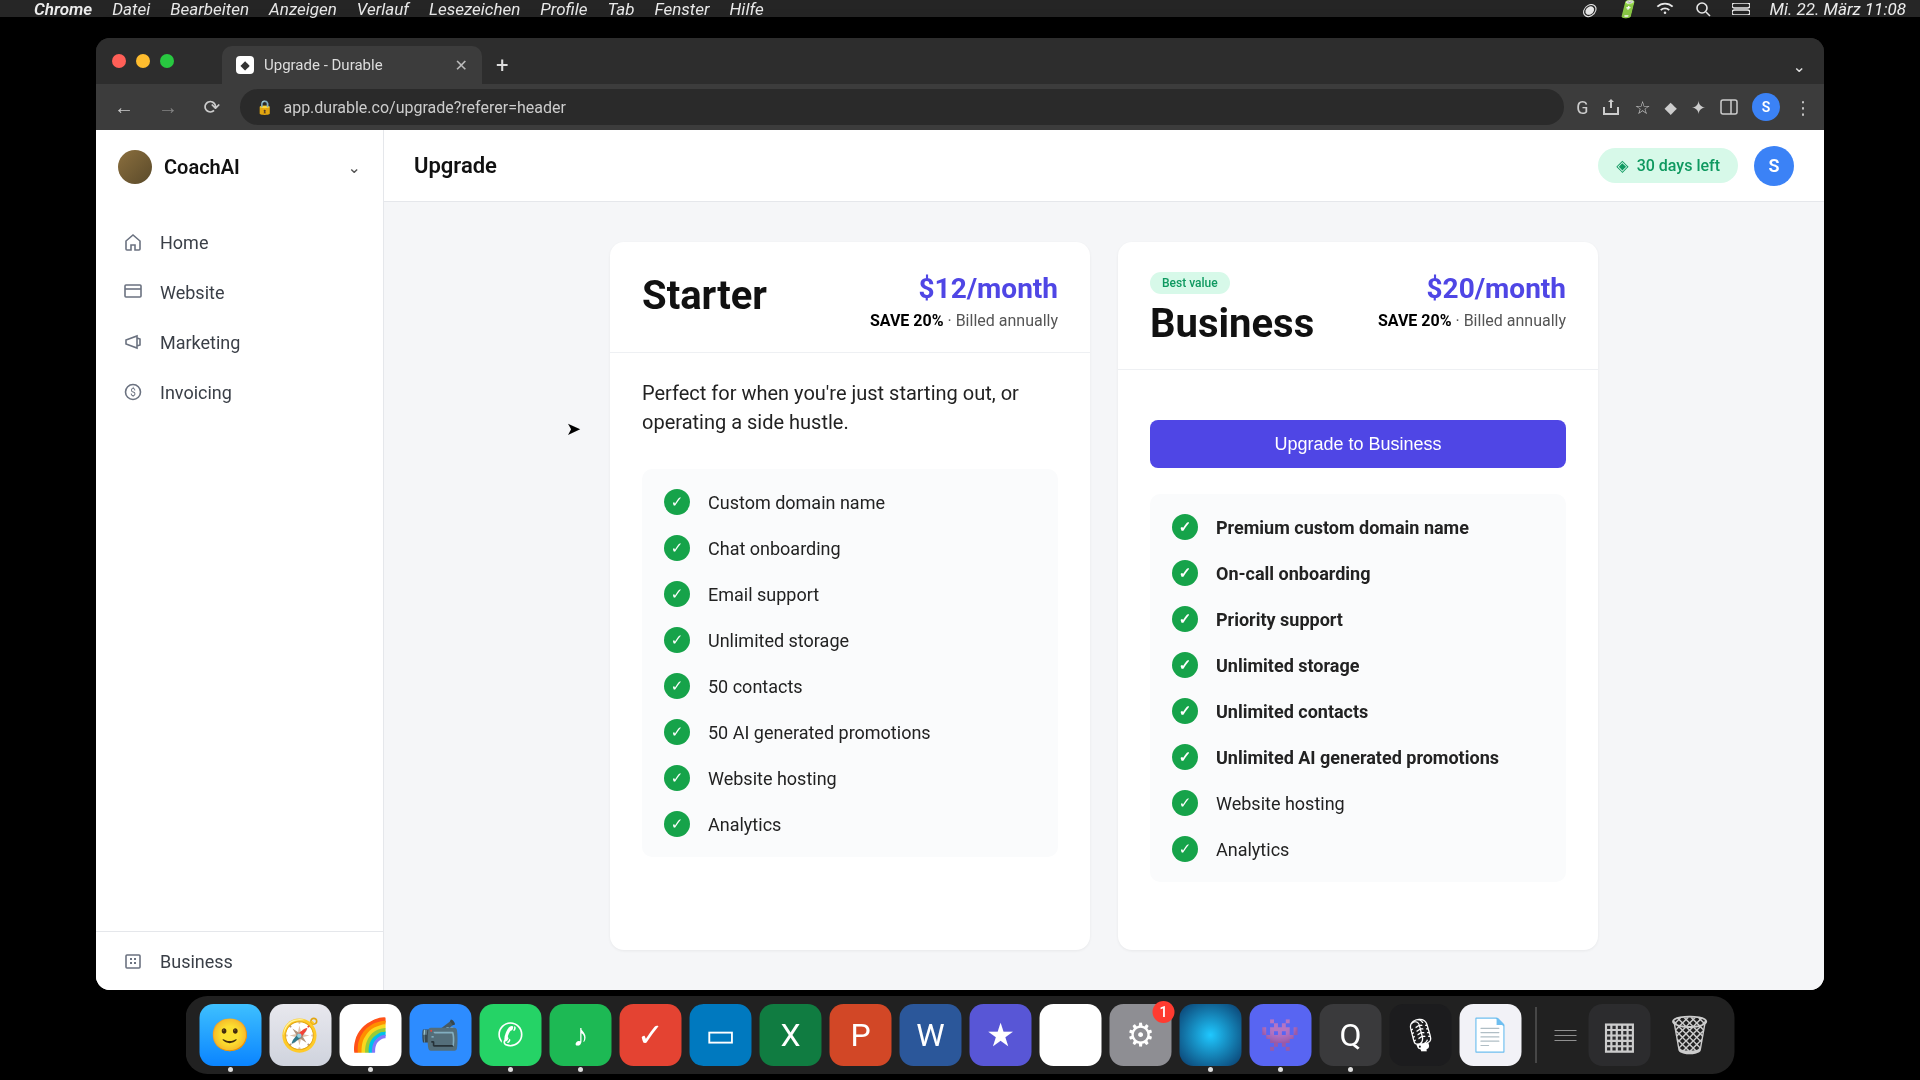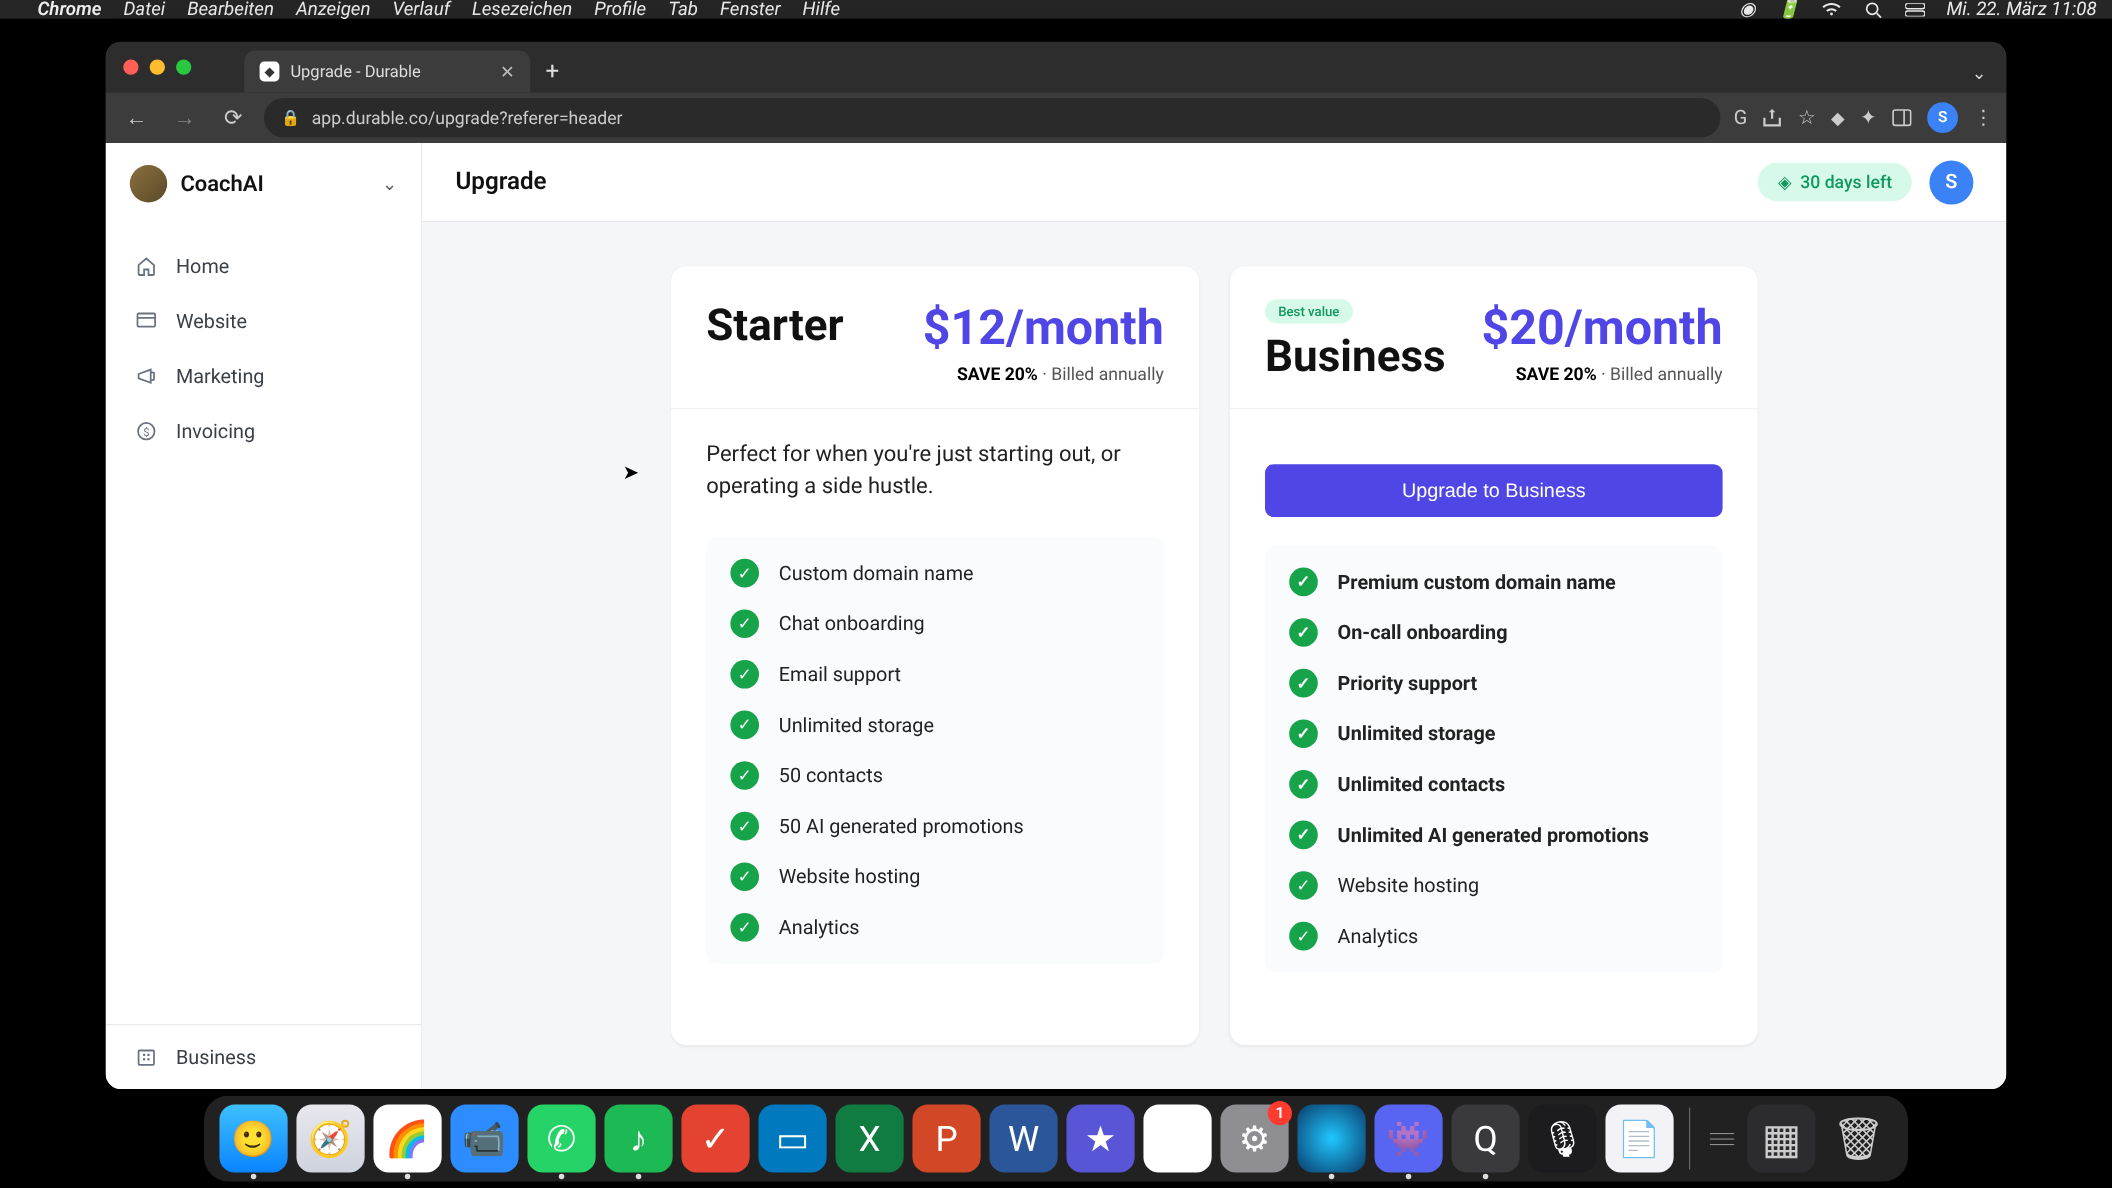--- a/index.html
+++ b/index.html
@@ -56,21 +56,21 @@
   .trial-pill { background: #d7f9e9; color: #0f9960; border-radius: 22px; padding: 8px 18px; font-size: 16px; font-weight: 500; display: flex; align-items: center; gap: 8px; }
   .user-avatar { width: 40px; height: 40px; border-radius: 50%; background: #3b82f6; color: #fff; display: flex; align-items: center; justify-content: center; font-weight: 600; font-size: 18px; }
 
   .content { flex: 1; overflow: auto; background: #f5f6f8; padding: 40px 30px; display: flex; justify-content: center; gap: 28px; }
   .plan { width: 480px; background: #fff; border-radius: 14px; box-shadow: 0 1px 3px rgba(0,0,0,0.06); padding: 0; display: flex; flex-direction: column; }
   .plan-head { padding: 30px 32px 22px; display: flex; align-items: flex-start; justify-content: space-between; }
   .plan-name-wrap { display: flex; flex-direction: column; gap: 6px; }
   .best-badge { align-self: flex-start; background: #d7f9e9; color: #0f9960; border-radius: 14px; padding: 4px 12px; font-size: 12px; font-weight: 500; }
   .plan-name { font-size: 40px; font-weight: 700; color: #111; }
   .price-wrap { text-align: right; }
-  .price { font-size: 44px; font-weight: 700; color: #4f46e5; }
+  .price { font-size: 28px; font-weight: 700; color: #4f46e5; }
   .save { color: #555; font-size: 16px; margin-top: 6px; }
   .save b { font-weight: 700; color: #000000; }
   .plan-body { border-top: 1px solid #eef0f3; padding: 26px 32px; }
   .plan-desc { color: #222; font-size: 20px; line-height: 1.45; min-height: 64px; }
   .upgrade-btn { margin-top: 24px; width: 100%; background: #4f46e5; color: #fff; border: none; border-radius: 8px; height: 48px; font-size: 18px; font-weight: 500; cursor: pointer; }
   .features { margin: 26px 0 0; background: #fafbfc; border-radius: 10px; padding: 20px 22px; display: flex; flex-direction: column; gap: 20px; }
   .feature { display: flex; align-items: center; gap: 18px; font-size: 18px; color: #222; }
   .feature.bold { font-weight: 700; }
   .check { width: 26px; height: 26px; background: #16a34a; border-radius: 50%; color: #fff; display: flex; align-items: center; justify-content: center; font-size: 15px; flex-shrink: 0; }
 

